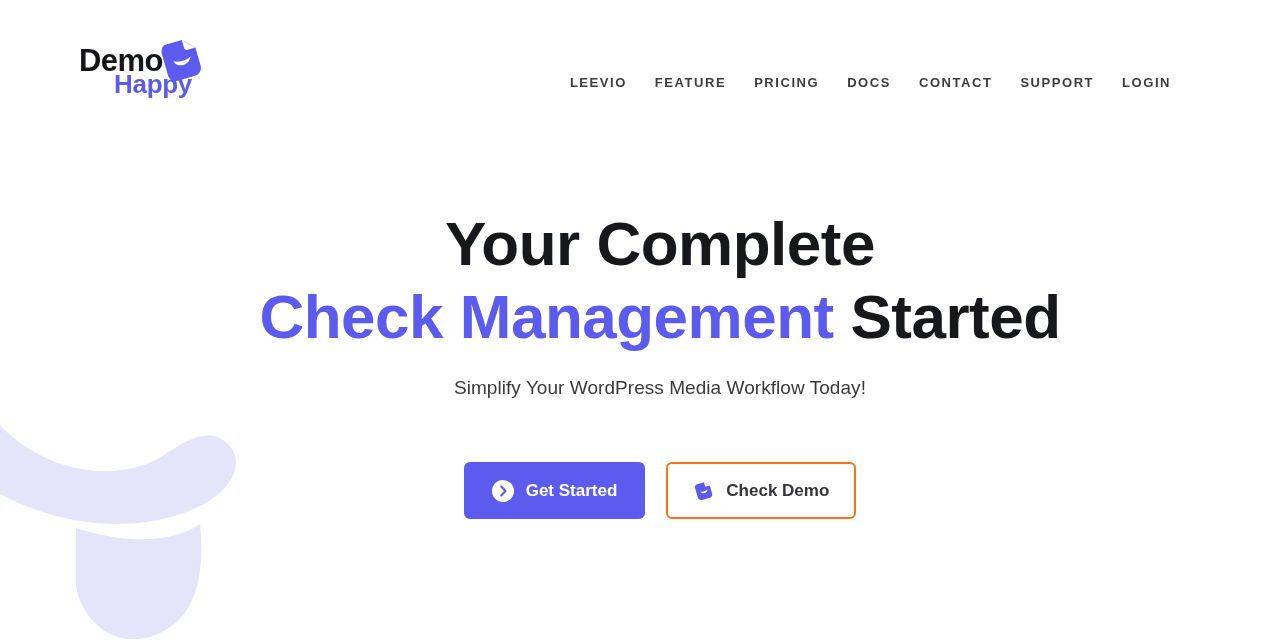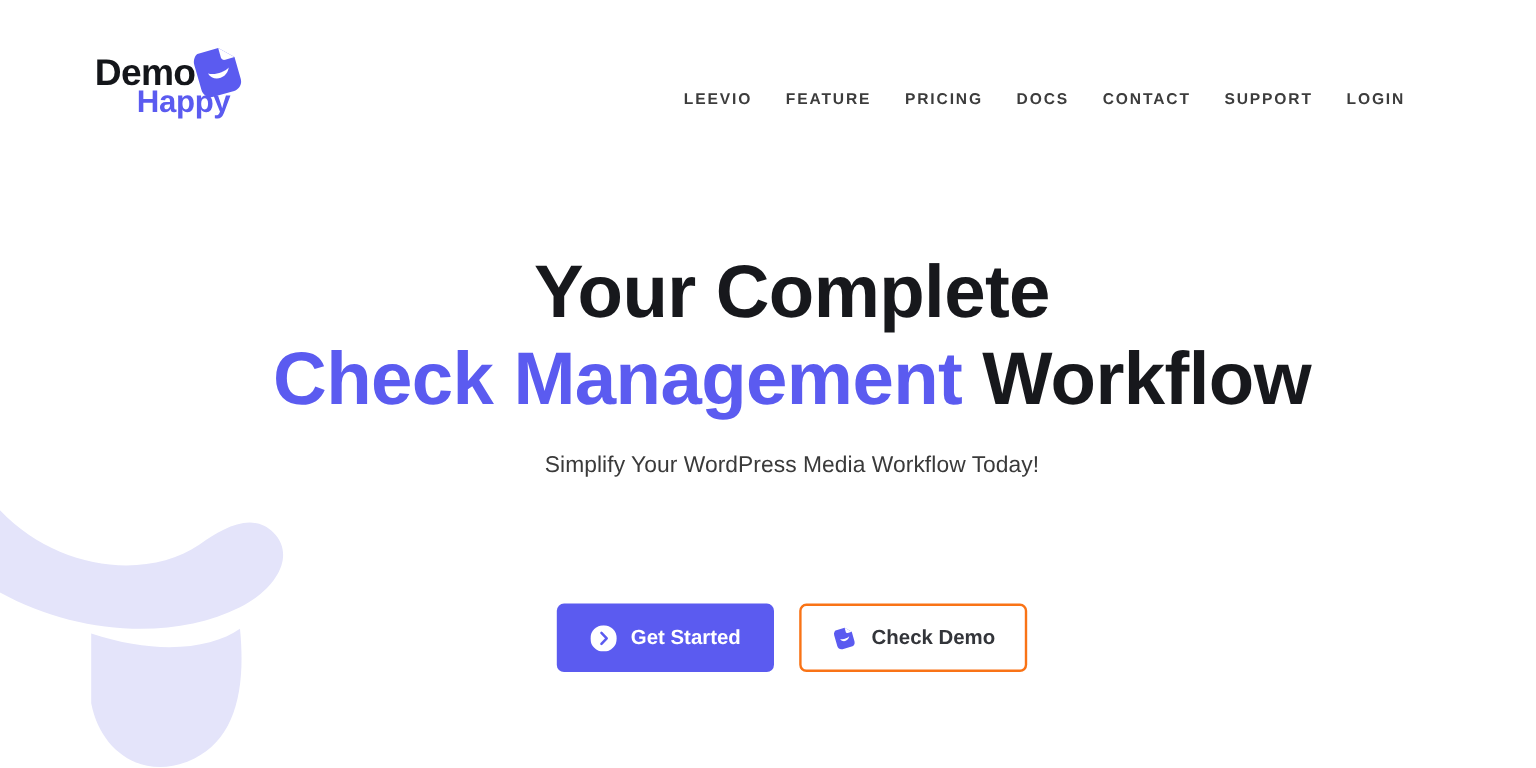--- a/index.html
+++ b/index.html
@@ -40,21 +40,21 @@
                 line-height:1.17; color:#17181c; letter-spacing:-0.5px; }
   .hero-line { display:block; white-space:nowrap; }
   .accent { color:#5b5bf0; }
 
   .hero-sub { margin-top:24px; font-size:19px; font-weight:400; color:#3a3a3a;
               text-align:right; letter-spacing:0.05px; }
 
   .cta-row { margin-top:63px; display:flex; align-items:center; gap:21px; }
 
   .btn { display:inline-flex; align-items:center; justify-content:center; gap:12px;
-         border-radius:6px; cursor:pointer; font-weight:700; white-space:nowrap;margin-top:41px; }
+         border-radius:6px; cursor:pointer; font-weight:700; white-space:nowrap; }
   .btn-primary { background:#5b5bf0; color:#ffffff; height:57px; padding:0 28px;
                  font-size:17px; border:none; }
   .btn-secondary { background:#ffffff; color:#33353a; height:57px; padding:0 25px;
                    font-size:17px; border:2px solid #f97316; }
 
   .icon-arrow { width:22px; height:22px; flex:0 0 auto; display:block; }
   .icon-mark { width:21px; height:21px; flex:0 0 auto; display:block; }
 </style>
 </head>
 <body>
@@ -89,21 +89,21 @@
       <a class="nav-item" href="#">SUPPORT</a>
       <a class="nav-item" href="#">LOGIN</a>
     </nav>
 
   </header>
 
   <section class="hero">
 
     <h1 class="hero-title">
       <span class="hero-line">Your Complete</span>
-      <span class="hero-line"><span class="accent">Check Management</span><span> Workflow</span></span>
+      <span class="hero-line"><span class="accent">Check Management</span><span> Started</span></span>
     </h1>
 
     <p class="hero-sub">Simplify Your WordPress Media Workflow Today!</p>
 
     <div class="cta-row">
 
       <button class="btn btn-primary">
         <svg class="icon-arrow" viewBox="0 0 22 22" aria-hidden="true">
           <circle cx="11" cy="11" r="11" fill="#ffffff"></circle>
           <path d="M9.2 6.4 L13.6 11 L9.2 15.6" fill="none" stroke="#5b5bf0" stroke-width="2.1" stroke-linecap="round" stroke-linejoin="round"></path>

